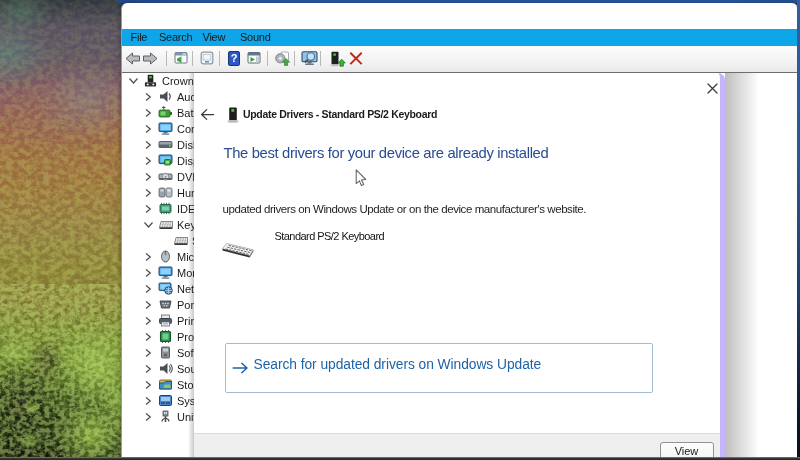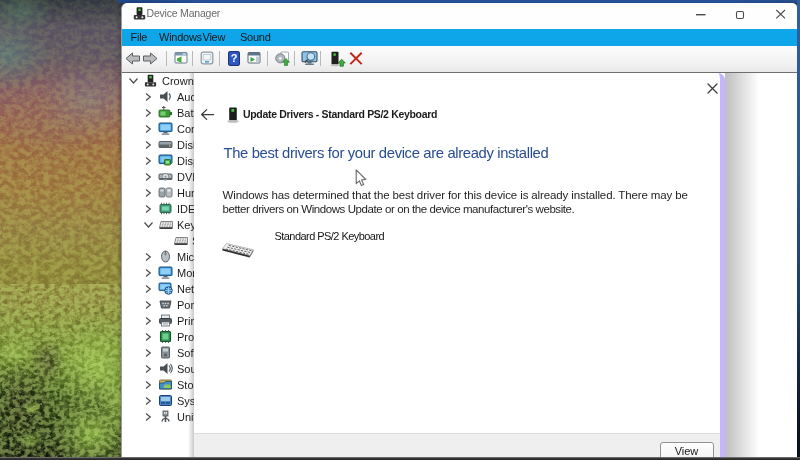--- a/index.html
+++ b/index.html
@@ -92,42 +92,23 @@
 </defs>
 <rect x="0" y="0" width="122" height="460" filter="url(#n1)" opacity="0.5"></rect>
 <g mask="url(#m1)">
       <rect x="0" y="0" width="122" height="460" filter="url(#n2)" opacity="0.85"></rect>
     </g>
 <rect x="0" y="300" width="122" height="160" filter="url(#n3)" opacity="0.95"></rect>
 </svg>
 <div id="topstrip"></div>
 
 <div id="win">
-  <div id="titlebar">
-    <svg id="title-ico" width="15" height="15" viewBox="0 0 15 15">
-        <rect x="4.6" y="1.2" width="5.8" height="7.8" rx="0.8" fill="#222"></rect>
-        <rect x="6.2" y="2.6" width="2.6" height="2.4" fill="#4db844"></rect>
-        <rect x="1.8" y="9" width="11.4" height="4.4" rx="0.8" fill="#333"></rect>
-        <circle cx="4.6" cy="11.2" r="1" fill="#f2f2f2"></circle>
-        <circle cx="10.4" cy="11.2" r="1" fill="#f2f2f2"></circle>
-      </svg>
-    <div id="title-txt">Device Manager</div>
-    <svg class="capbtn" style="left:558px" width="40" height="26">
-        <rect x="16" y="11" width="9.5" height="1.4" fill="#4a4a4a"></rect>
-      </svg>
-    <svg class="capbtn" style="left:599.5px" width="40" height="26">
-        <rect x="15.5" y="8.5" width="7" height="7" rx="1.5" fill="none" stroke="#4a4a4a" stroke-width="1.1"></rect>
-      </svg>
-    <svg class="capbtn" style="left:639px" width="40" height="26">
-        <path d="M15.3 7 L24 15.3 M24 7 L15.3 15.3" stroke="#4a4a4a" stroke-width="1.1"></path>
-      </svg>
-  </div>
   <div id="menubar">
     <span style="left:9px">File</span>
-      <span style="left:37.5px">Windows</span>
+      <span style="left:37.5px">Search</span>
       <span style="left:81px">View</span>
       <span style="left:118.5px">Sound</span>
   </div>
   <div id="toolbar">
     <svg class="tico" style="left:3.5px;top:5.5px" width="16" height="13" viewBox="0 0 16 13">
         <polygon points="1,6.5 7.5,1 7.5,4 14.5,4 14.5,9 7.5,9 7.5,12" fill="#b9bdc0" stroke="#5c6063" stroke-width="1"></polygon>
       </svg>
     <svg class="tico" style="left:20.5px;top:5.5px" width="16" height="13" viewBox="0 0 16 13">
         <polygon points="15,6.5 8.5,1 8.5,4 1.5,4 1.5,9 8.5,9 8.5,12" fill="#b9bdc0" stroke="#5c6063" stroke-width="1"></polygon>
       </svg>
@@ -448,21 +429,21 @@
   <svg id="back" width="15" height="13" viewBox="0 0 15 13">
       <path d="M13.6 6.5 H1.6 M6.7 1.6 L1.6 6.5 L6.7 11.4" stroke="#3a3a3a" stroke-width="1.25" fill="none" stroke-linecap="round" stroke-linejoin="round"></path>
     </svg>
   <svg id="dlg-ico" width="12" height="16" viewBox="0 0 12 16">
       <rect x="2.2" y="0.5" width="7.6" height="13" rx="1" fill="#1d1d1d"></rect>
       <rect x="4.4" y="2" width="2.8" height="2.8" fill="#49c33e"></rect>
       <ellipse cx="6" cy="14.4" rx="5.6" ry="1.3" fill="#bdbdbd"></ellipse>
     </svg>
   <div id="dlg-title">Update Drivers - Standard PS/2 Keyboard</div>
   <div id="heading">The best drivers for your device are already installed</div>
-  <div id="body"><span id="bl1">Windows has determined that the best driver for this device is already installed. There may be</span><br><span id="bl2">better drivers on Windows Update or on the device manufacturer's website.</span></div>
+  <div id="body"><br><span id="bl2">updated drivers on Windows Update or on the device manufacturer's website.</span></div>
   <svg id="kbico" width="38" height="18" viewBox="0 0 38 18">
       <g>
         <polygon points="8.5,2.5 35.3,8.8 31.8,14.8 4.5,7.8" fill="#f0f0f0" stroke="#9a9a9a" stroke-width="0.7"></polygon>
         <polygon points="4.5,7.8 31.8,14.8 31.8,16.6 4.5,9.6" fill="#2e2e2e"></polygon>
         <polygon points="31.8,14.8 35.3,8.8 35.3,10.4 31.8,16.6" fill="#6a6a6a"></polygon>
         <g stroke="#5e5e5e" stroke-width="0.95">
           <line x1="10.8" y1="4.4" x2="13" y2="4.9"></line>
           <line x1="14.2" y1="5.2" x2="16.4" y2="5.7"></line>
           <line x1="17.6" y1="6" x2="19.8" y2="6.5"></line>
           <line x1="21" y1="6.8" x2="23.2" y2="7.3"></line>
@@ -480,20 +461,26 @@
           <line x1="11.2" y1="8.8" x2="13.4" y2="9.3"></line>
           <line x1="14.6" y1="9.6" x2="16.8" y2="10.1"></line>
           <line x1="18" y1="10.4" x2="20.2" y2="10.9"></line>
           <line x1="21.4" y1="11.2" x2="23.6" y2="11.7"></line>
           <line x1="24.8" y1="12" x2="27" y2="12.5"></line>
           <line x1="28.2" y1="12.8" x2="30.4" y2="13.3"></line>
         </g>
       </g>
     </svg>
   <div id="kblabel">Standard PS/2 Keyboard</div>
+  <div id="searchbox">
+    <svg id="search-arrow" width="17" height="14" viewBox="0 0 17 14">
+        <path d="M1.2 7 H15 M9.8 2.2 L15 7 L9.8 11.8" stroke="#1d63a8" stroke-width="1.5" fill="none" stroke-linecap="round" stroke-linejoin="round"></path>
+      </svg>
+    <div id="search-txt">Search for updated drivers on Windows Update</div>
+  </div>
   <div id="footer">
       <div id="closebtn">View</div>
     </div>
   <svg id="cursor" width="13" height="18" viewBox="0 0 13 18">
       <path d="M1.2 0.8 L1.2 14.6 L4.4 11.8 L6.4 16.6 L8.7 15.5 L6.6 10.9 L10.8 10.5 Z" fill="#fff" stroke="#6a6a6a" stroke-width="1.1" stroke-linejoin="round"></path>
     </svg>
 </div>
 <div id="rightstrip"></div>
 <div id="bottombar"></div>
 

